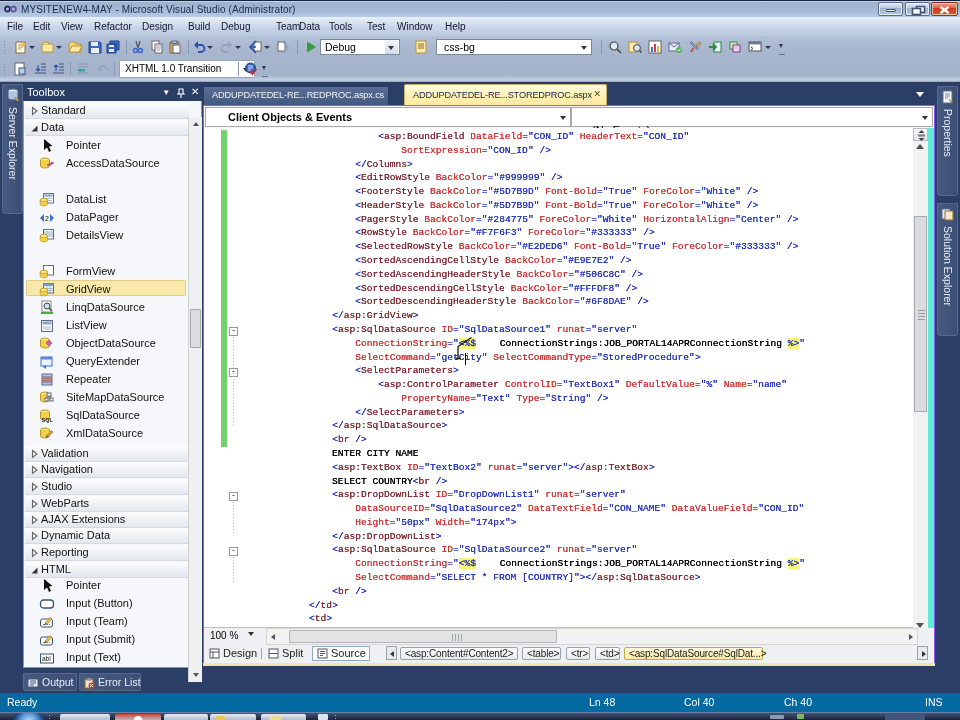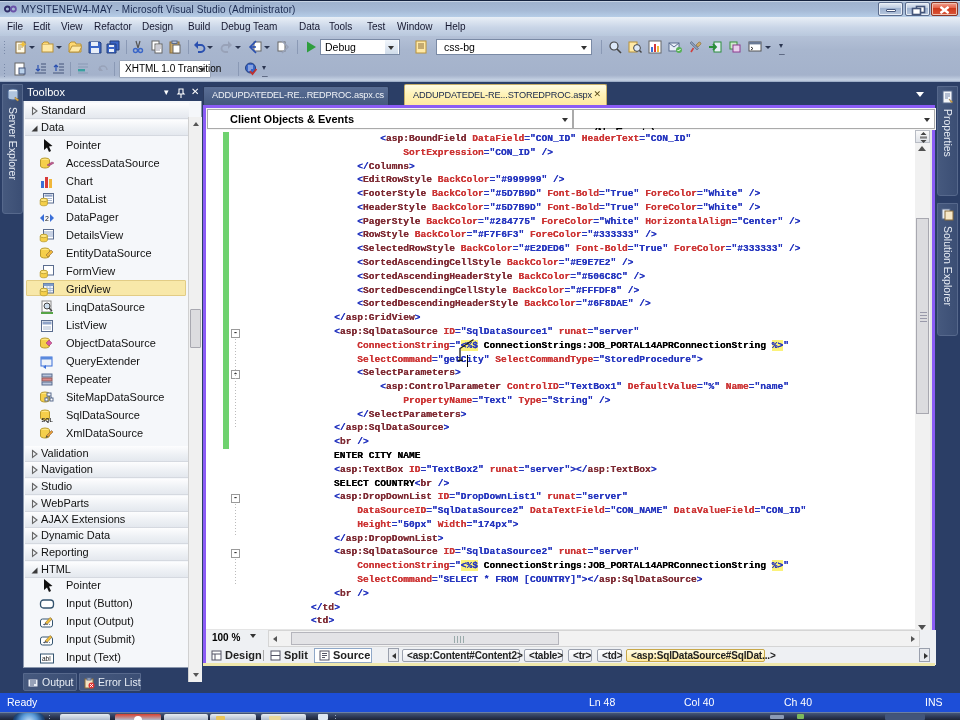--- a/index.html
+++ b/index.html
@@ -40,50 +40,50 @@
   color:#e8edf5; font-size:10.5px; }
 .vtxt { writing-mode:vertical-lr; }
 
 #edit { left:203px; top:84px; width:732px; height:582px; }
 .dtab { position:absolute; font-size:9.2px; letter-spacing:-0.15px; white-space:nowrap; overflow:hidden; }
 #tabinact { left:0; top:2px; width:186px; height:19px; background:linear-gradient(#55699175,#3d537c);
   background:linear-gradient(#5a6e95,#44597f); border:1px solid #2a3a5e; border-bottom:none; color:#f0f3f8;
   border-radius:2px 2px 0 0; }
 #tabact { left:201px; top:0px; width:203px; height:21px; background:linear-gradient(#fffbe3,#fff3b8 45%,#ffe9a1);
   border:1px solid #c8b06a; border-bottom:none; color:#17264a; border-radius:2px 2px 0 0; }
-#doc { left:0; top:21px; width:732px; height:558px; background:#e5e5e5; border:3px solid #8b5cf6;font-weight:bold; }
+#doc { left:0; top:21px; width:732px; height:558px; background:#5eead4; border:1px solid #8b5cf6; }
 #navbar { left:0; top:0; width:730px; height:22px; background:#f5f5f5; }
 .combo { position:absolute; top:1px; height:20px; background:#fff; border:1px solid #aaa; font-size:11px; color:#000; }
 .combo .ar { position:absolute; right:4px; top:8px; width:0; height:0;
   border-left:3px solid transparent; border-right:3px solid transparent; border-top:4px solid #333; }
 
 #codearea { left:0; top:22px; width:709px; height:499px; background:#fff; overflow:hidden; }
 #code { position:absolute; left:36px; top:2px; font-family:"Liberation Mono",monospace;
   font-size:9.6px; line-height:13.79px; white-space:pre; color:#000; text-shadow:0 0 0.55px currentColor; }
 .cl { height:13.79px; }
 i { font-style:normal; }
 i.d { color:#2636bf; }
 i.t { color:#7e2a33; }
 i.a { color:#cc3434; }
 i.v { color:#2636bf; }
-i.k { color:#000; }
+i.k { color:#000;padding-left:18px; }
 i.y { background:#fbf27a; }
 #greenbar { left:17px; top:2px; width:6px; height:317px; background:#6fd26f; }
 .fold { position:absolute; left:25px; width:9px; height:9px; border:1px solid #9a9a9a; background:#fff;
   font-size:9px; line-height:7px; text-align:center; color:#333; }
 
 #vscroll { left:709px; top:22px; width:15px; height:504px; background:#f1f1f1; }
 
 #hrow { left:0; top:522px; width:730px; height:17px; background:#eef0f3; }
 #dsrow { left:0; top:539px; width:730px; height:18px; background:#eef0f3; font-size:11px; color:#222; }
 .chip { position:absolute; top:2px; height:13px; border:1px solid #9aa0ad; background:linear-gradient(#fff,#e8eaef);
   font-size:10px; color:#222; border-radius:2px; white-space:nowrap; }
 #yline { left:0px; top:579px; width:732px; height:3px; background:#efe8ac; }
 
-#status { left:0; top:693px; width:960px; height:19px; background:#1d4ed8; color:#fff; font-size:10.5px; }
+#status { left:0; top:693px; width:960px; height:19px; background:#0369a1; color:#fff; font-size:10.5px; }
 #taskbar { left:0; top:712px; width:960px; height:8px; background:linear-gradient(#4a5e82,#27324e 70%,#1d2638); }
 .tbtn { position:absolute; top:2px; height:6px; border-radius:2px 2px 0 0; }
 </style></head><body>
 
 <div class="abs" id="titlebar"></div>
 <svg class="abs" style="left:4px;top:5px" width="13" height="8" viewBox="0 0 13 8">
  <circle cx="3.4" cy="4" r="2.5" fill="none" stroke="#2e2c68" stroke-width="1.8"></circle>
  <circle cx="9.4" cy="4" r="2.5" fill="none" stroke="#6a52a8" stroke-width="1.8"></circle>
 </svg>
 <div class="abs" id="titletxt">MYSITENEW4-MAY - Microsoft Visual Studio (Administrator)</div>
@@ -104,21 +104,21 @@
   </div>
 
 <div class="abs" id="menubar">
     <span class="mi" style="left:7px">File</span>
     <span class="mi" style="left:33px">Edit</span>
     <span class="mi" style="left:61px">View</span>
     <span class="mi" style="left:94px">Refactor</span>
     <span class="mi" style="left:142px">Design</span>
     <span class="mi" style="left:188px">Build</span>
     <span class="mi" style="left:221px">Debug</span>
-    <span class="mi" style="left:253px">Team</span>
+    <span class="mi" style="left:276px">Team</span>
     <span class="mi" style="left:299px">Data</span>
     <span class="mi" style="left:329px">Tools</span>
     <span class="mi" style="left:367px">Test</span>
     <span class="mi" style="left:397px">Window</span>
     <span class="mi" style="left:445px">Help</span>
   </div>
 <div class="abs" id="toolbars">
     <div style="position:absolute;left:3px;top:4px;width:3px;height:16px;background-image:radial-gradient(#7a8aa8 40%,transparent 42%);background-size:3px 3px"></div>
 <div style="position:absolute;left:3px;top:27px;width:3px;height:16px;background-image:radial-gradient(#7a8aa8 40%,transparent 42%);background-size:3px 3px"></div>
 <div style="position:absolute;left:14px;top:4px;width:14px;height:14px"><svg width="14" height="14" viewBox="0 0 14 14">
@@ -259,21 +259,21 @@
 <div style="position:absolute;left:70px;top:26px;width:1px;height:14px;background:#8a99b5"></div>
 <div style="position:absolute;left:76px;top:26px;width:14px;height:14px"><svg width="14" height="14" viewBox="0 0 14 14">
         <path d="M2 2h10M2 5h10M2 8h7M2 11h10" stroke="#8a99b5"></path>
         <rect x="2" y="7" width="7" height="2.4" fill="#3aa0a0"></rect>
       </svg></div>
 <div style="position:absolute;left:96px;top:26px;width:14px;height:14px"><svg width="14" height="14" viewBox="0 0 14 14">
         <path d="M3 8a4 4 0 1 1 8 0" fill="none" stroke="#98a2b8" stroke-width="1.4"></path>
         <path d="M3 4v5h4z" fill="#98a2b8"></path>
       </svg></div>
 <div style="position:absolute;left:114px;top:26px;width:1px;height:14px;background:#8a99b5"></div>
-<div style="position:absolute;left:119px;top:24px;width:92px;height:18px;background:#fff;border:1px solid #98a4b8;border-radius:1px;font-size:10px;white-space:nowrap">
+<div style="position:absolute;left:119px;top:24px;width:136px;height:18px;background:#fff;border:1px solid #98a4b8;border-radius:1px;font-size:10px;white-space:nowrap">
       <span style="position:absolute;left:5px;top:2px">XHTML 1.0 Transition</span>
       <div style="position:absolute;right:5px;top:7px;border-left:3px solid transparent;border-right:3px solid transparent;border-top:4px solid #333"></div>
     </div>
 <div style="position:absolute;left:238px;top:26px;width:1px;height:14px;background:#8a99b5"></div>
 <div style="position:absolute;left:244px;top:26px;width:14px;height:14px"><svg width="14" height="14" viewBox="0 0 14 14">
         <circle cx="6.5" cy="6" r="5" fill="#3a66c8" stroke="#24407e"></circle>
         <path d="M4 6h5M4 4h5M4 8h3" stroke="#fff" stroke-width="0.8"></path>
         <path d="M6 9l2.5 3 4-5" fill="none" stroke="#c03030" stroke-width="1.8"></path>
       </svg></div>
 <div style="position:absolute;left:262px;top:27px;font-size:8px;color:#2a3550">▾<br>─</div>
@@ -319,28 +319,20 @@
         <span class="lbl">Pointer</span>
       </div>
 <div class="item" style="top:54px">
         <span class="ic"><svg width="16" height="16" viewBox="0 0 16 16">
             <ellipse cx="6" cy="4" rx="4.5" ry="2" fill="#ffe680" stroke="#b89b2e"></ellipse>
             <path d="M1.5 4v6c0 1.1 2 2 4.5 2s4.5-.9 4.5-2V4" fill="#f5cf4a" stroke="#b89b2e"></path>
             <path d="M8 9l5-3 2 1-5 3z" fill="#c05a8e" stroke="#8e3a66" stroke-width="0.5"></path>
           </svg></span>
         <span class="lbl">AccessDataSource</span>
       </div>
-<div class="item" style="top:72px">
-        <span class="ic"><svg width="16" height="16" viewBox="0 0 16 16">
-            <rect x="2" y="7" width="3" height="7" fill="#3a6fd8"></rect>
-            <rect x="6" y="3" width="3" height="11" fill="#d83a3a"></rect>
-            <rect x="10" y="5" width="3" height="9" fill="#f0b73a"></rect>
-          </svg></span>
-        <span class="lbl">Chart</span>
-      </div>
 <div class="item" style="top:90px">
         <span class="ic"><svg width="16" height="16" viewBox="0 0 16 16">
             <rect x="4.5" y="1.5" width="10" height="9.5" fill="#fff" stroke="#5a6c8e"></rect>
             <rect x="5.5" y="2.5" width="8" height="2.2" fill="#8fa3c8"></rect>
             <path d="M6 6.5h7M6 8.5h7" stroke="#aab8d0"></path>
             <ellipse cx="4.8" cy="8" rx="3.6" ry="1.7" fill="#ffe680" stroke="#b89b2e" stroke-width="0.8"></ellipse>
             <path d="M1.2 8v4.2c0 .9 1.6 1.6 3.6 1.6s3.6-.7 3.6-1.6V8" fill="#f5cf4a" stroke="#b89b2e" stroke-width="0.8"></path>
             <ellipse cx="4.8" cy="8" rx="3.6" ry="1.7" fill="#ffe680" stroke="#b89b2e" stroke-width="0.8"></ellipse>
           </svg></span>
         <span class="lbl">DataList</span>
@@ -356,28 +348,20 @@
 <div class="item" style="top:126px">
         <span class="ic"><svg width="16" height="16" viewBox="0 0 16 16">
             <rect x="4.5" y="1.5" width="10" height="9.5" fill="#fff" stroke="#5a6c8e"></rect>
             <path d="M5 4h9M5 6h9M5 8h9" stroke="#8fa3c8"></path>
             <ellipse cx="4.8" cy="8" rx="3.6" ry="1.7" fill="#ffe680" stroke="#b89b2e" stroke-width="0.8"></ellipse>
             <path d="M1.2 8v4.2c0 .9 1.6 1.6 3.6 1.6s3.6-.7 3.6-1.6V8" fill="#f5cf4a" stroke="#b89b2e" stroke-width="0.8"></path>
             <ellipse cx="4.8" cy="8" rx="3.6" ry="1.7" fill="#ffe680" stroke="#b89b2e" stroke-width="0.8"></ellipse>
           </svg></span>
         <span class="lbl">DetailsView</span>
       </div>
-<div class="item" style="top:144px">
-        <span class="ic"><svg width="16" height="16" viewBox="0 0 16 16">
-            <ellipse cx="6" cy="4" rx="4.5" ry="2" fill="#ffe680" stroke="#b89b2e"></ellipse>
-            <path d="M1.5 4v6c0 1.1 2 2 4.5 2s4.5-.9 4.5-2V4" fill="#f5cf4a" stroke="#b89b2e"></path>
-            <path d="M9 11 L14 6 L12 4 L7 9 Z" fill="#f0b73a" stroke="#8a6c3a" stroke-width="0.6"></path>
-          </svg></span>
-        <span class="lbl">EntityDataSource</span>
-      </div>
 <div class="item" style="top:162px">
         <span class="ic"><svg width="16" height="16" viewBox="0 0 16 16">
             <rect x="4.5" y="1.5" width="10" height="9.5" fill="#fff" stroke="#5a6c8e"></rect>
             <ellipse cx="4.8" cy="8" rx="3.6" ry="1.7" fill="#ffe680" stroke="#b89b2e" stroke-width="0.8"></ellipse>
             <path d="M1.2 8v4.2c0 .9 1.6 1.6 3.6 1.6s3.6-.7 3.6-1.6V8" fill="#f5cf4a" stroke="#b89b2e" stroke-width="0.8"></path>
             <ellipse cx="4.8" cy="8" rx="3.6" ry="1.7" fill="#ffe680" stroke="#b89b2e" stroke-width="0.8"></ellipse>
           </svg></span>
         <span class="lbl">FormView</span>
       </div>
 <div style="position:absolute;left:2px;top:179px;width:160px;height:16px;background:#f8e8a9;border:1px solid #e2cc85;border-radius:1px"></div>
@@ -521,21 +505,21 @@
           </svg></span>
         <span class="lbl">Input (Button)</span>
       </div>
 <div class="item" style="top:512px">
         <span class="ic"><svg width="16" height="16" viewBox="0 0 16 16">
             <rect x="1.5" y="5" width="12" height="8" rx="2" fill="#fff" stroke="#33536e"></rect>
             <path d="M4 10.5h7" stroke="#7a8aa0" stroke-dasharray="2 1"></path>
             <path d="M6 9 L11 3.5 L13 5 L8.5 10 Z" fill="#f0c03a" stroke="#8a6c3a" stroke-width="0.6"></path>
             <path d="M6 9l-1 2.5L7.5 10z" fill="#333"></path>
           </svg></span>
-        <span class="lbl">Input (Output)</span>
+        <span class="lbl">Input (Team)</span>
       </div>
 <div class="item" style="top:530px">
         <span class="ic"><svg width="16" height="16" viewBox="0 0 16 16">
             <rect x="1.5" y="5" width="12" height="8" rx="2" fill="#fff" stroke="#33536e"></rect>
             <path d="M4 10.5h7" stroke="#7a8aa0" stroke-dasharray="2 1"></path>
             <path d="M6 9 L11 3.5 L13 5 L8.5 10 Z" fill="#f0c03a" stroke="#8a6c3a" stroke-width="0.6"></path>
             <path d="M6 9l-1 2.5L7.5 10z" fill="#333"></path>
           </svg></span>
         <span class="lbl">Input (Submit)</span>
       </div>

